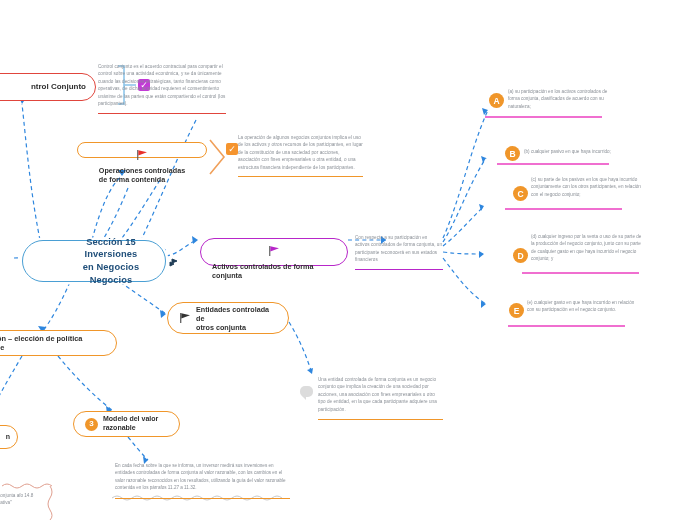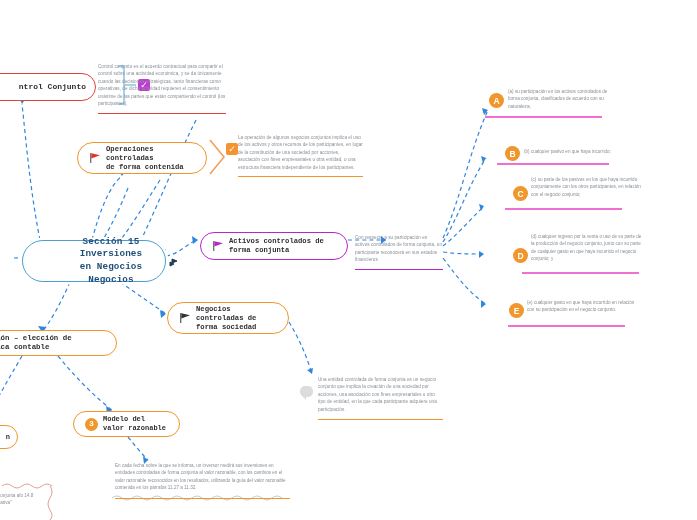--- a/index.html
+++ b/index.html
@@ -20,21 +20,21 @@
     border:1.6px solid #f0962a;
     border-radius:22px;
     display:flex;
     align-items:center;
     gap:5px;
     padding:6px 11px;
     color:#2f2f2f;
     font-weight:bold;
     line-height:1.25;
   }
-  .node .label{display:block;font-family:Liberation Mono, monospace;}
+  .node .label{display:block;}
 
   
   #central{
     left:22px;top:240px;width:144px;height:42px;
     border:1.7px solid #4a9fd4;
     border-radius:21px;
     justify-content:center;
     text-align:center;
     font-size:9.5px;
     color:#1f4e79;
@@ -47,31 +47,33 @@
     left:-44px;top:73px;width:140px;height:28px;
     border:1.4px solid #e0453c;
     border-radius:16px;
     font-size:8px;
     justify-content:flex-end;
     padding-right:9px;
   }
 
   
   #n-operaciones{
-    left:77px;top:142px;width:130px;height:32px;
+    left:77px;top:142px;width:130px;height:16px;
     font-size:7.2px;
     border-radius:17px;
+    flex-direction:column;
   }
 
   
   #n-activos{
-    left:200px;top:232px;width:148px;height:28px;
+    left:200px;top:238px;width:148px;height:28px;
     border:1.5px solid #b726c9;
     border-radius:16px;
     font-size:7.2px;
+    flex-direction:column;
   }
 
   
   #n-entidades{
     left:167px;top:302px;width:122px;height:32px;
     font-size:7.2px;
     border-radius:17px;
   }
 
   
@@ -301,22 +303,22 @@
   <div class="note note-activos">Con respecto a su participación en activos controlados de forma conjunta, un participante reconocerá en sus estados financieros</div>
 
   <div class="node" id="n-entidades">
     <span class="flag">
       <svg width="12" height="12" viewBox="0 0 12 12">
         <rect x="1.2" y="1" width="1.1" height="10" fill="#444"></rect>
         <polygon points="2.3,1.3 11,3.2 2.3,6.4" fill="#333333"></polygon>
       </svg>
     </span>
     <span>
-      <span class="label">Negocios controladas de</span>
-      <span class="label">forma sociedad</span>
+      <span class="label">Entidades controlada de</span>
+      <span class="label">otros conjunta</span>
     </span>
   </div>
 
   <div class="bubble" style="left:300px;top:386px;"></div>
 
   <div class="note note-entidades">Una entidad controlada de forma conjunta es un negocio conjunto que implica la creación de una sociedad por acciones, una asociación con fines empresariales u otro tipo de entidad, en la que cada participante adquiere una participación.</div>
 
   <div class="node" id="n-medicion">
     <span class="label">Medición – elección de política contable</span>
   </div>

